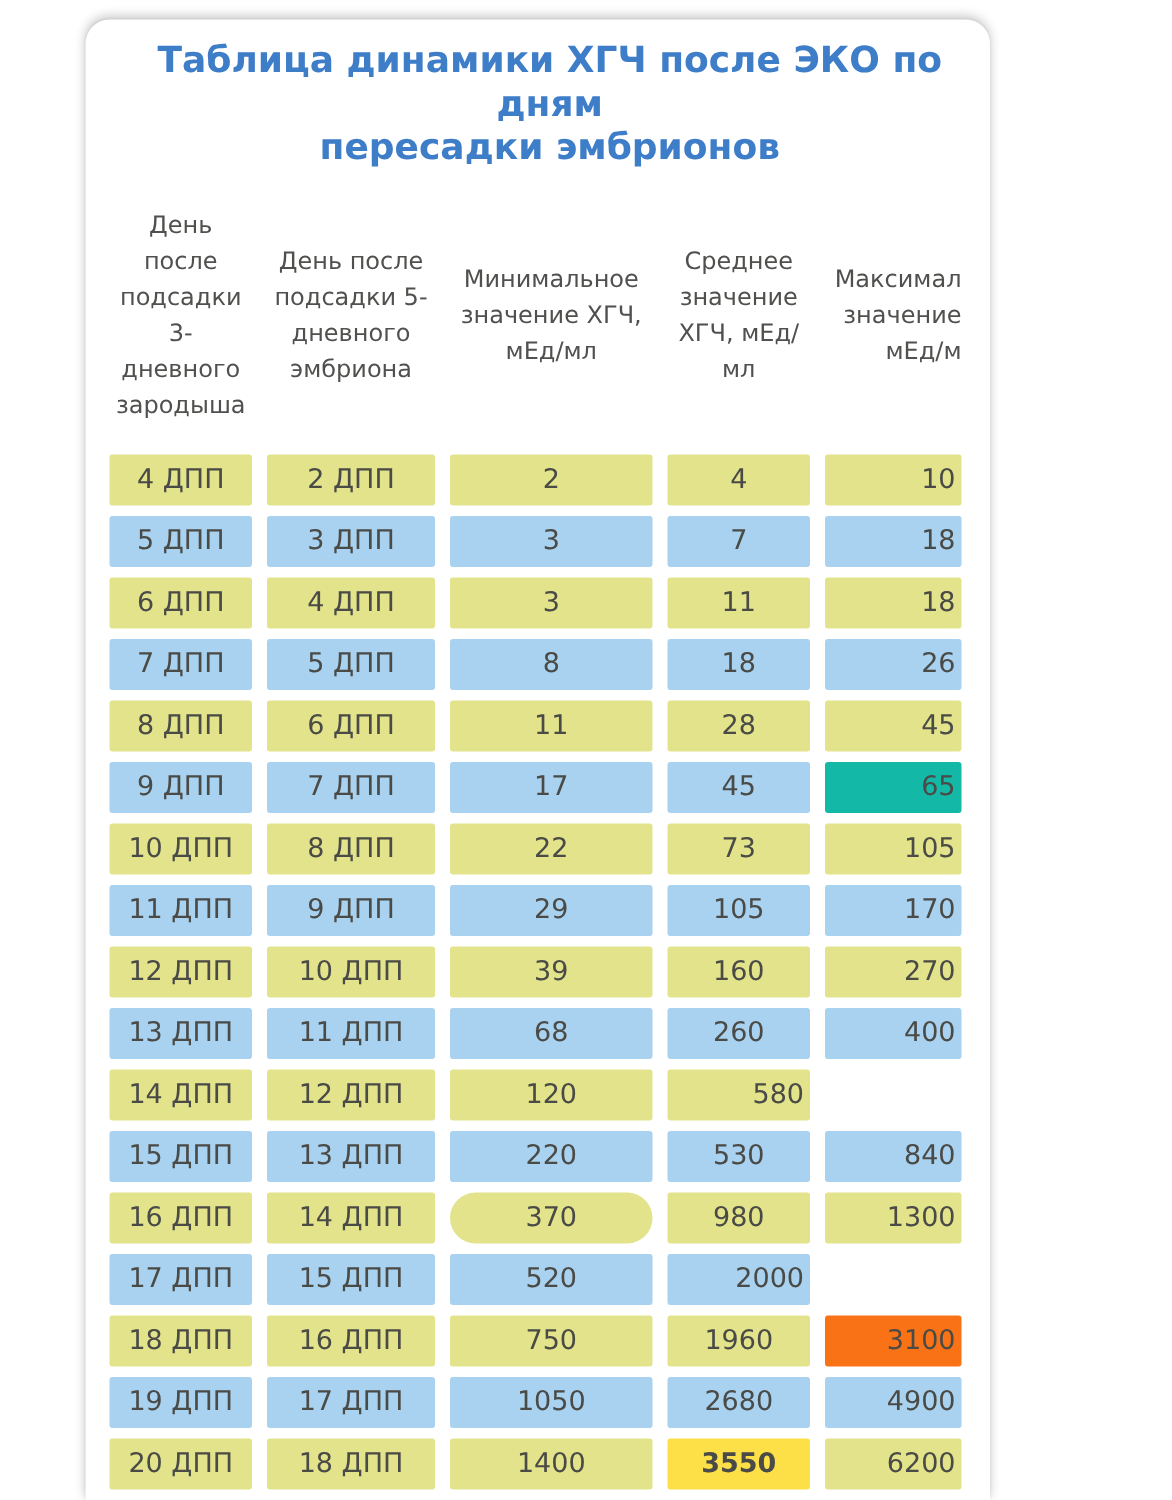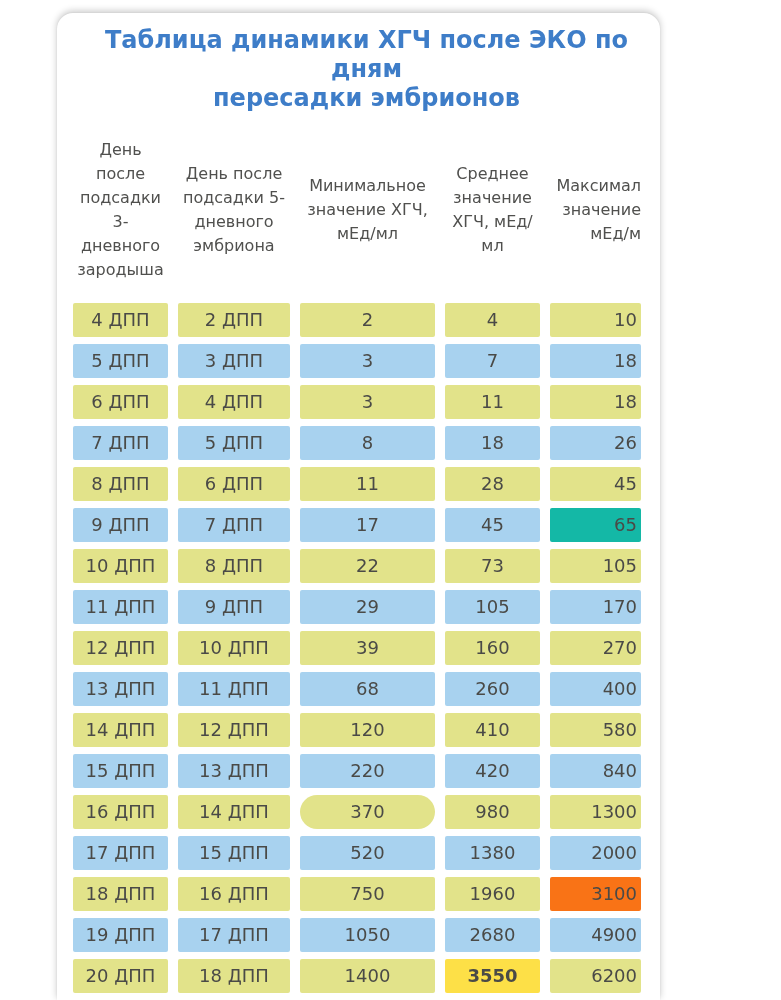--- a/index.html
+++ b/index.html
@@ -160,42 +160,40 @@
         <div class="cell col1" style="background: rgb(168, 210, 239);">13 ДПП</div>
         <div class="cell col2" style="background: rgb(168, 210, 239);">11 ДПП</div>
         <div class="cell col3" style="background: rgb(168, 210, 239);">68</div>
         <div class="cell col4" style="background: rgb(168, 210, 239);">260</div>
         <div class="cell col5" style="background: rgb(168, 210, 239);">400</div>
       </div>
       <div class="grid body-row">
         <div class="cell col1" style="background: rgb(226, 227, 138);">14 ДПП</div>
         <div class="cell col2" style="background: rgb(226, 227, 138);">12 ДПП</div>
         <div class="cell col3" style="background: rgb(226, 227, 138);">120</div>
-        <div class="cell col4" style="background: rgb(226, 227, 138);">410</div>
         <div class="cell col5" style="background: rgb(226, 227, 138);">580</div>
       </div>
       <div class="grid body-row">
         <div class="cell col1" style="background: rgb(168, 210, 239);">15 ДПП</div>
         <div class="cell col2" style="background: rgb(168, 210, 239);">13 ДПП</div>
         <div class="cell col3" style="background: rgb(168, 210, 239);">220</div>
-        <div class="cell col4" style="background: rgb(168, 210, 239);">420</div>
+        <div class="cell col4" style="background: rgb(168, 210, 239);">530</div>
         <div class="cell col5" style="background: rgb(168, 210, 239);">840</div>
       </div>
       <div class="grid body-row">
         <div class="cell col1" style="background: rgb(226, 227, 138);">16 ДПП</div>
         <div class="cell col2" style="background: rgb(226, 227, 138);">14 ДПП</div>
         <div class="cell col3" style="background: rgb(226, 227, 138); border-radius: 17px;">370</div>
         <div class="cell col4" style="background: rgb(226, 227, 138);">980</div>
         <div class="cell col5" style="background: rgb(226, 227, 138);">1300</div>
       </div>
       <div class="grid body-row">
         <div class="cell col1" style="background: rgb(168, 210, 239);">17 ДПП</div>
         <div class="cell col2" style="background: rgb(168, 210, 239);">15 ДПП</div>
         <div class="cell col3" style="background: rgb(168, 210, 239);">520</div>
-        <div class="cell col4" style="background: rgb(168, 210, 239);">1380</div>
         <div class="cell col5" style="background: rgb(168, 210, 239);">2000</div>
       </div>
       <div class="grid body-row">
         <div class="cell col1" style="background: rgb(226, 227, 138);">18 ДПП</div>
         <div class="cell col2" style="background: rgb(226, 227, 138);">16 ДПП</div>
         <div class="cell col3" style="background: rgb(226, 227, 138);">750</div>
         <div class="cell col4" style="background: rgb(226, 227, 138);">1960</div>
         <div class="cell col5" style="background: #f97316;">3100</div>
       </div>
       <div class="grid body-row">

